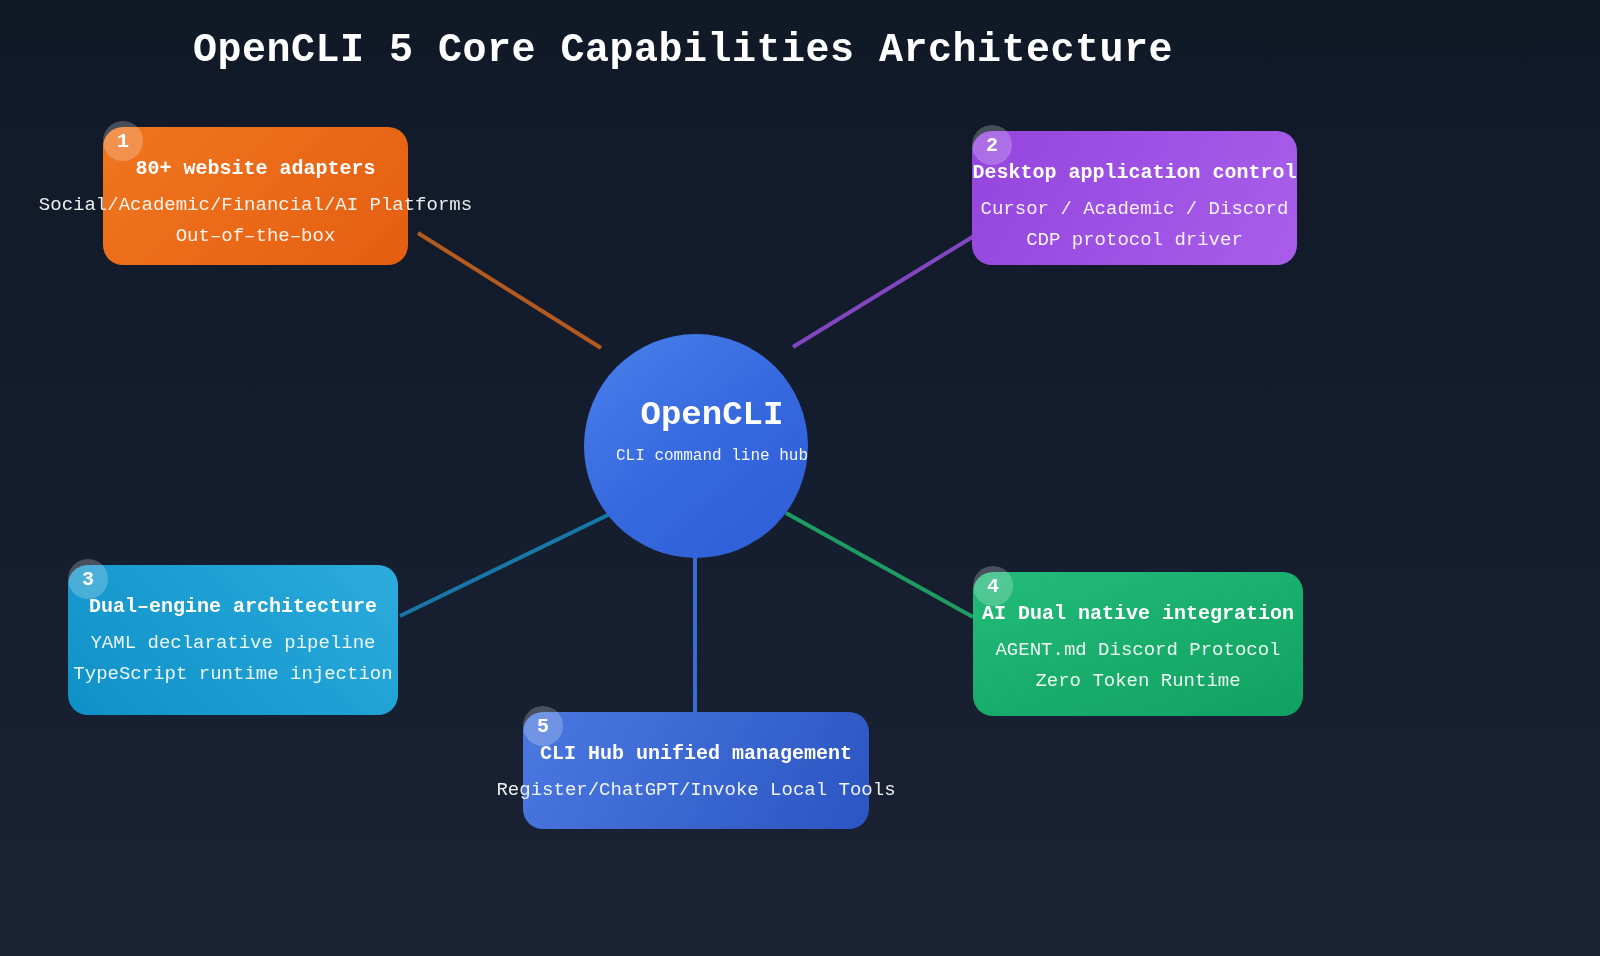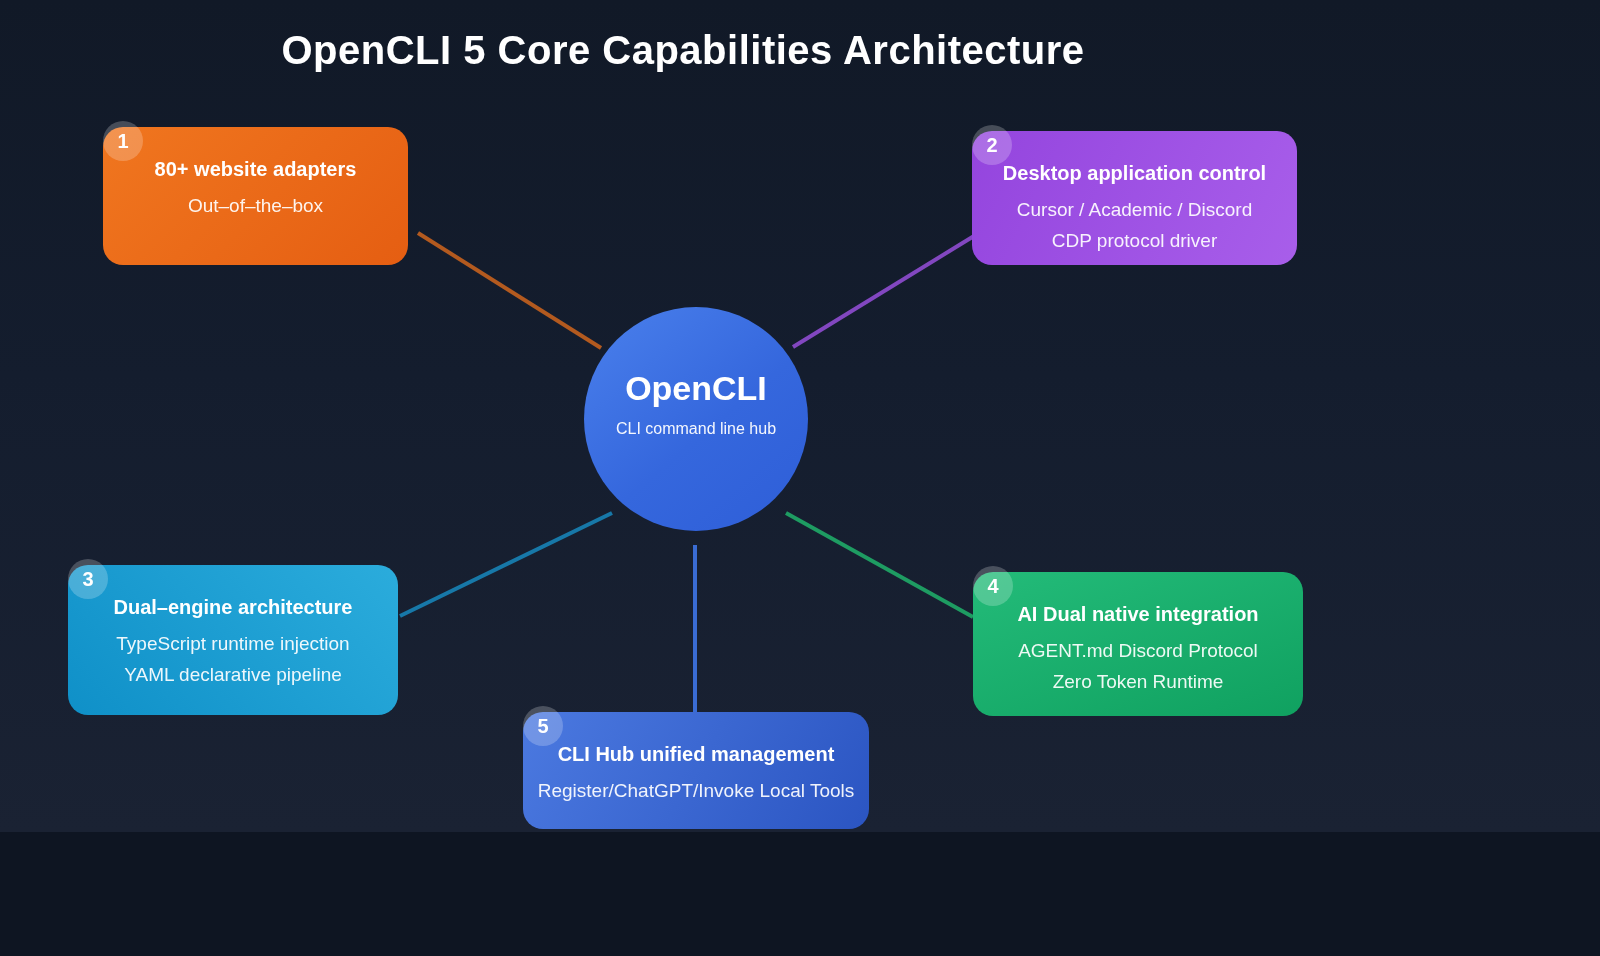--- a/index.html
+++ b/index.html
@@ -1,32 +1,32 @@
 <!DOCTYPE html>
 <html><head>
 <meta charset="utf-8">
 <style>
   html,body{margin:0;padding:0;background:#0e1522;}
   .canvas{
-    position:relative;width:1600px;height:832px;overflow:hidden;
-    font-family:Liberation Sans, sans-serif;
+    position:relative;width:1600px;height:956px;overflow:hidden;
+    font-family:Liberation Mono, monospace;
     background:linear-gradient(180deg,#111927 0%,#141d2e 45%,#1a2233 100%);
     color:#fff;
   }
   .diagram-title{
     position:absolute;left:0;top:28px;width:1366px;
     text-align:center;font-size:40px;font-weight:700;color:#ffffff;
     letter-spacing:0.5px;white-space:nowrap;
   }
   svg.connectors{position:absolute;left:0;top:0;pointer-events:none;}
   .hub{
-    position:absolute;left:584px;top:307px;width:224px;height:224px;
+    position:absolute;left:584px;top:334px;width:224px;height:224px;
     border-radius:50%;
     background:linear-gradient(140deg,#4a80ec 0%,#3567dd 55%,#2e5ed8 100%);
-    display:flex;flex-direction:column;align-items:center;justify-content:center;
+    display:flex;flex-direction:column;align-items:flex-end;justify-content:center;
     padding-bottom:0;box-sizing:border-box;
   }
   .hub-inner{display:flex;flex-direction:column;align-items:center;transform:translateY(-14px);}
   .hub-name{font-size:34px;font-weight:700;color:#ffffff;line-height:44px;}
   .hub-sub{font-size:16px;color:rgba(255,255,255,0.95);line-height:30px;margin-top:4px;white-space:nowrap;}
   .card{
     position:absolute;border-radius:20px;box-sizing:border-box;
     display:flex;flex-direction:column;align-items:center;
     padding-top:24px;text-align:center;
   }
@@ -69,39 +69,40 @@
     <div class="hub-inner">
       <div class="hub-name">OpenCLI</div>
       <div class="hub-sub">CLI command line hub</div>
     </div>
   </div>
 
   <div class="card card-1">
     <div class="badge">1</div>
     <div class="card-title">80+ website adapters</div>
     <div class="card-lines">
+      <div class="card-line">Social/Academic/Financial/AI Platforms</div>
       <div class="card-line">Out–of–the–box</div>
     </div>
   </div>
 
   <div class="card card-2">
     <div class="badge">2</div>
     <div class="card-title">Desktop application control</div>
     <div class="card-lines">
       <div class="card-line">Cursor / Academic / Discord</div>
       <div class="card-line">CDP protocol driver</div>
     </div>
   </div>
 
   <div class="card card-3">
     <div class="badge">3</div>
     <div class="card-title">Dual–engine architecture</div>
     <div class="card-lines">
+      <div class="card-line">YAML declarative pipeline</div>
       <div class="card-line">TypeScript runtime injection</div>
-      <div class="card-line">YAML declarative pipeline</div>
     </div>
   </div>
 
   <div class="card card-4">
     <div class="badge">4</div>
     <div class="card-title">AI Dual native integration</div>
     <div class="card-lines">
       <div class="card-line">AGENT.md Discord Protocol</div>
       <div class="card-line">Zero Token Runtime</div>
     </div>

